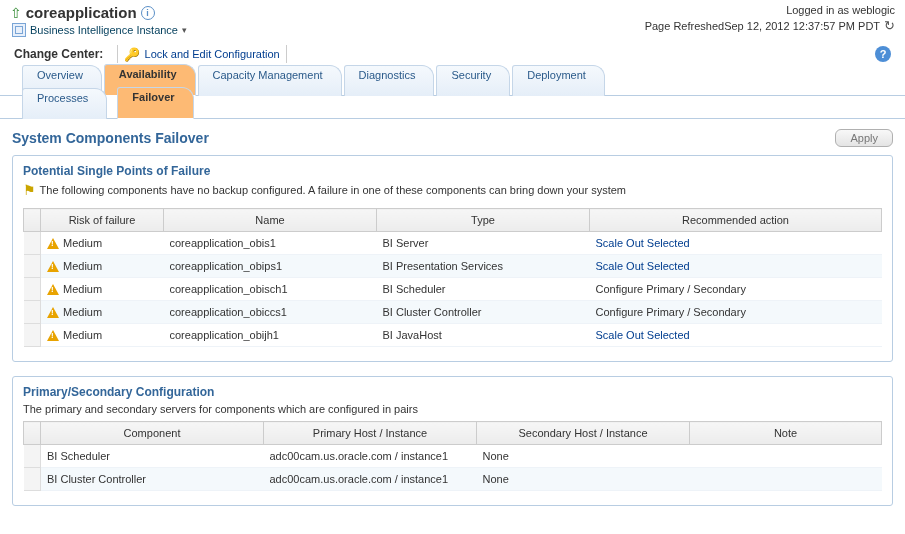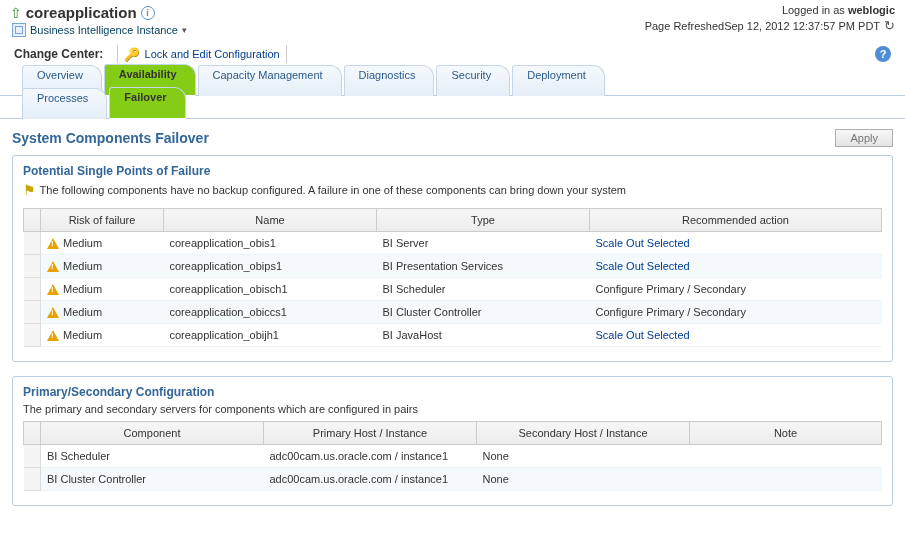--- a/index.html
+++ b/index.html
@@ -86,21 +86,21 @@
   .header-right {
     margin-left: auto;
     text-align: right;
     font-size: 11px;
     color: #333;
   }
   .header-right .logged {
     color: #333;
   }
   .header-right .logged b {
-    font-weight: bold;
+    font-weight: normal;
   }
   .header-right .refreshed {
     margin-top: 2px;
     color: #333;
     display: flex;
     align-items: center;
     justify-content: flex-end;
   }
   .refresh-icon {
     margin-left: 4px;
@@ -166,52 +166,53 @@
     border-bottom: none;
     border-radius: 3px 12px 0 0;
     background: linear-gradient(#f5f9fd, #e5eef8);
     color: #2a5a8a;
     font-size: 11px;
     cursor: pointer;
     position: relative;
     bottom: -1px;
   }
   .tab.active {
-    background: #84cc16;
+    background: #fdba74;
     color: #333;
     font-weight: bold;
     border-bottom: 1px solid #fff;
   }
   .subtabs {
     display: flex;
     align-items: flex-end;
     border-bottom: 1px solid #b8cde2;
     padding-left: 22px;
     height: 22px;
+    gap: 8px;
   }
 
   .content {
     padding: 10px 12px;
   }
   .content-header {
     display: flex;
     align-items: center;
     margin-bottom: 8px;
   }
   .content-title {
     font-size: 14px;
     font-weight: bold;
     color: #336699;
   }
   .apply-btn {
     margin-left: auto;
     padding: 2px 14px;
     background: linear-gradient(#f8f8f8,#e4e4e4);
     border: 1px solid #b0b0b0;
-    border-radius: 0;
+    border-radius: 6px;
     color: #777;
     font-size: 11px;
     cursor: pointer;
   }
 
   .panel {
     border: 1px solid #b8cde2;
     border-radius: 3px;
     margin-bottom: 14px;
     padding: 8px 10px 14px 10px;

